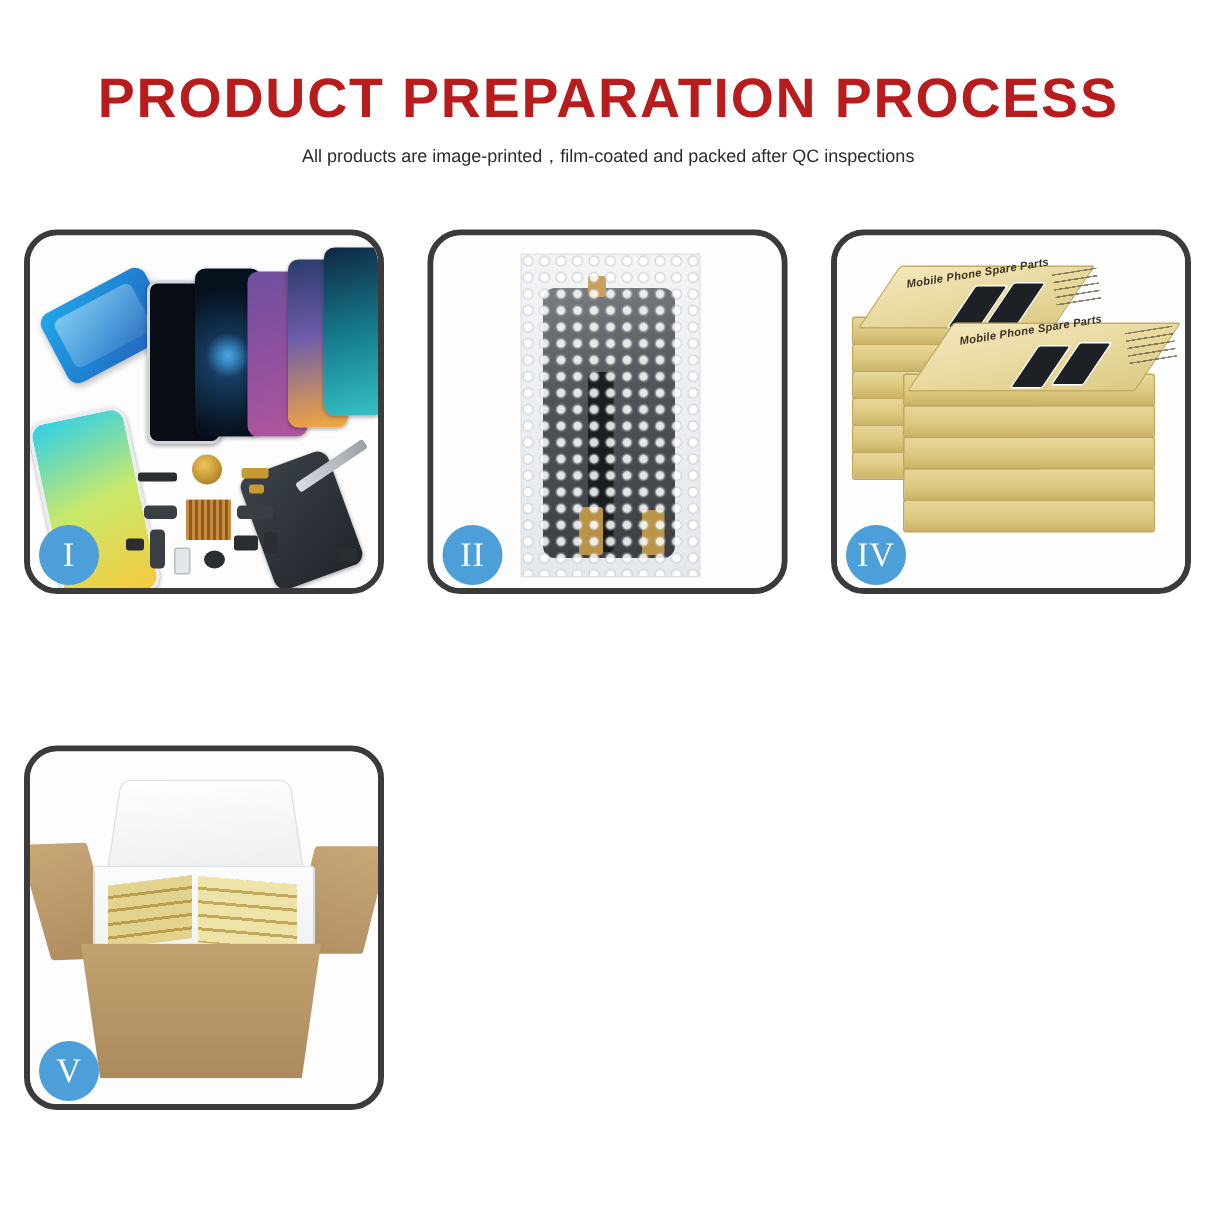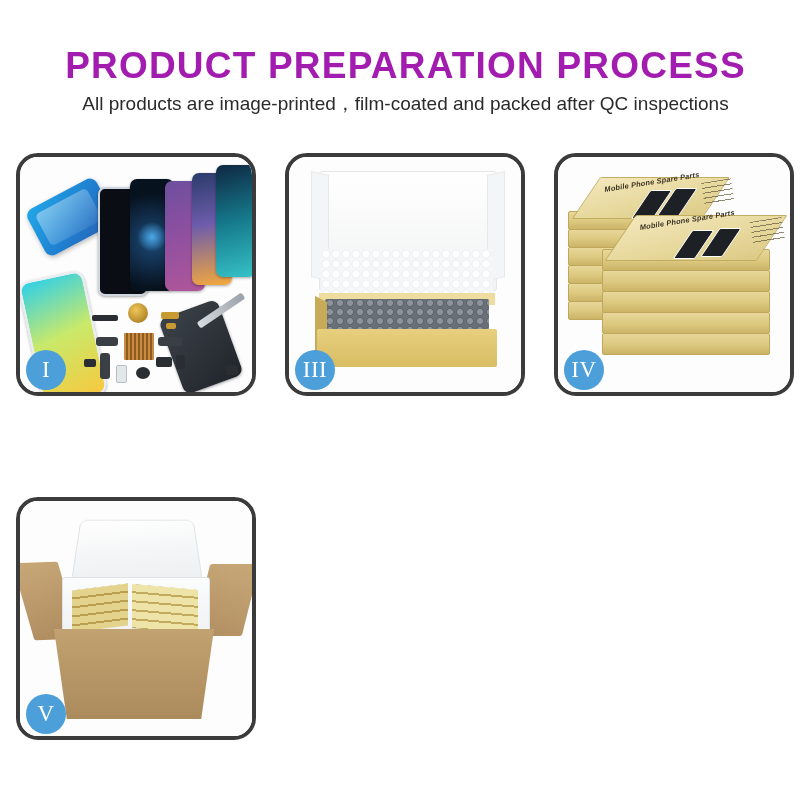--- a/index.html
+++ b/index.html
@@ -23,28 +23,28 @@
   .header {
     position: absolute;
     top: 44px;
     left: 0;
     width: 811px;
     text-align: center;
   }
   .title {
     font-size: 37px;
     font-weight: 700;
-    color: #a21caf;
+    color: #b91c1c;
     letter-spacing: 1.2px;
     line-height: 44px;
     white-space: nowrap;
   }
   .subtitle {
     margin-top: 6px;
-    font-size: 19px;
+    font-size: 12px;
     font-weight: 400;
     color: #2b2b2b;
     line-height: 20px;
     white-space: nowrap;
   }
   
   .grid {
     position: absolute;
     top: 153px;
     left: 16px;
@@ -496,34 +496,34 @@
         <div class="part" style="left:136px;top:200px;width:16px;height:10px;"></div>
         <div class="part" style="left:156px;top:198px;width:9px;height:14px;"></div>
         <div class="part white" style="left:96px;top:208px;width:9px;height:16px;"></div>
         <div class="part" style="left:64px;top:202px;width:12px;height:8px;"></div>
         <div class="part" style="left:206px;top:208px;width:12px;height:10px;"></div>
         <div class="tweezer"></div>
       </div>
       <div class="badge">I</div>
     </div>
 
-
     <div class="panel">
       <div class="panel-inner">
-        <div class="b3-lid"></div>
-        <div class="b3-lid-flapL"></div>
-        <div class="b3-lid-flapR"></div>
-        <div class="b3-foam"></div>
-        <div class="b3-rim"></div>
-        <div class="b3-inner"></div>
-        <div class="b3-side"></div>
-        <div class="b3-front"></div>
+        <div class="bubble-bag">
+          <div class="bb-part"></div>
+          <div class="bb-flex"></div>
+          <div class="bb-gold-a"></div>
+          <div class="bb-gold-b"></div>
+          <div class="bb-tab"></div>
+          <div class="bb-overlay"></div>
+        </div>
       </div>
-      <div class="badge">III</div>
+      <div class="badge">II</div>
     </div>
+
 
     <div class="panel">
       <div class="panel-inner">
         <div class="stack">
 
           <div class="sbox" style="left:10px;top:54px;width:122px;height:17px;"></div>
           <div class="sbox" style="left:10px;top:72px;width:122px;height:17px;"></div>
           <div class="sbox" style="left:10px;top:90px;width:122px;height:17px;"></div>
           <div class="sbox" style="left:10px;top:108px;width:122px;height:17px;"></div>
           <div class="sbox" style="left:10px;top:126px;width:122px;height:17px;"></div>

